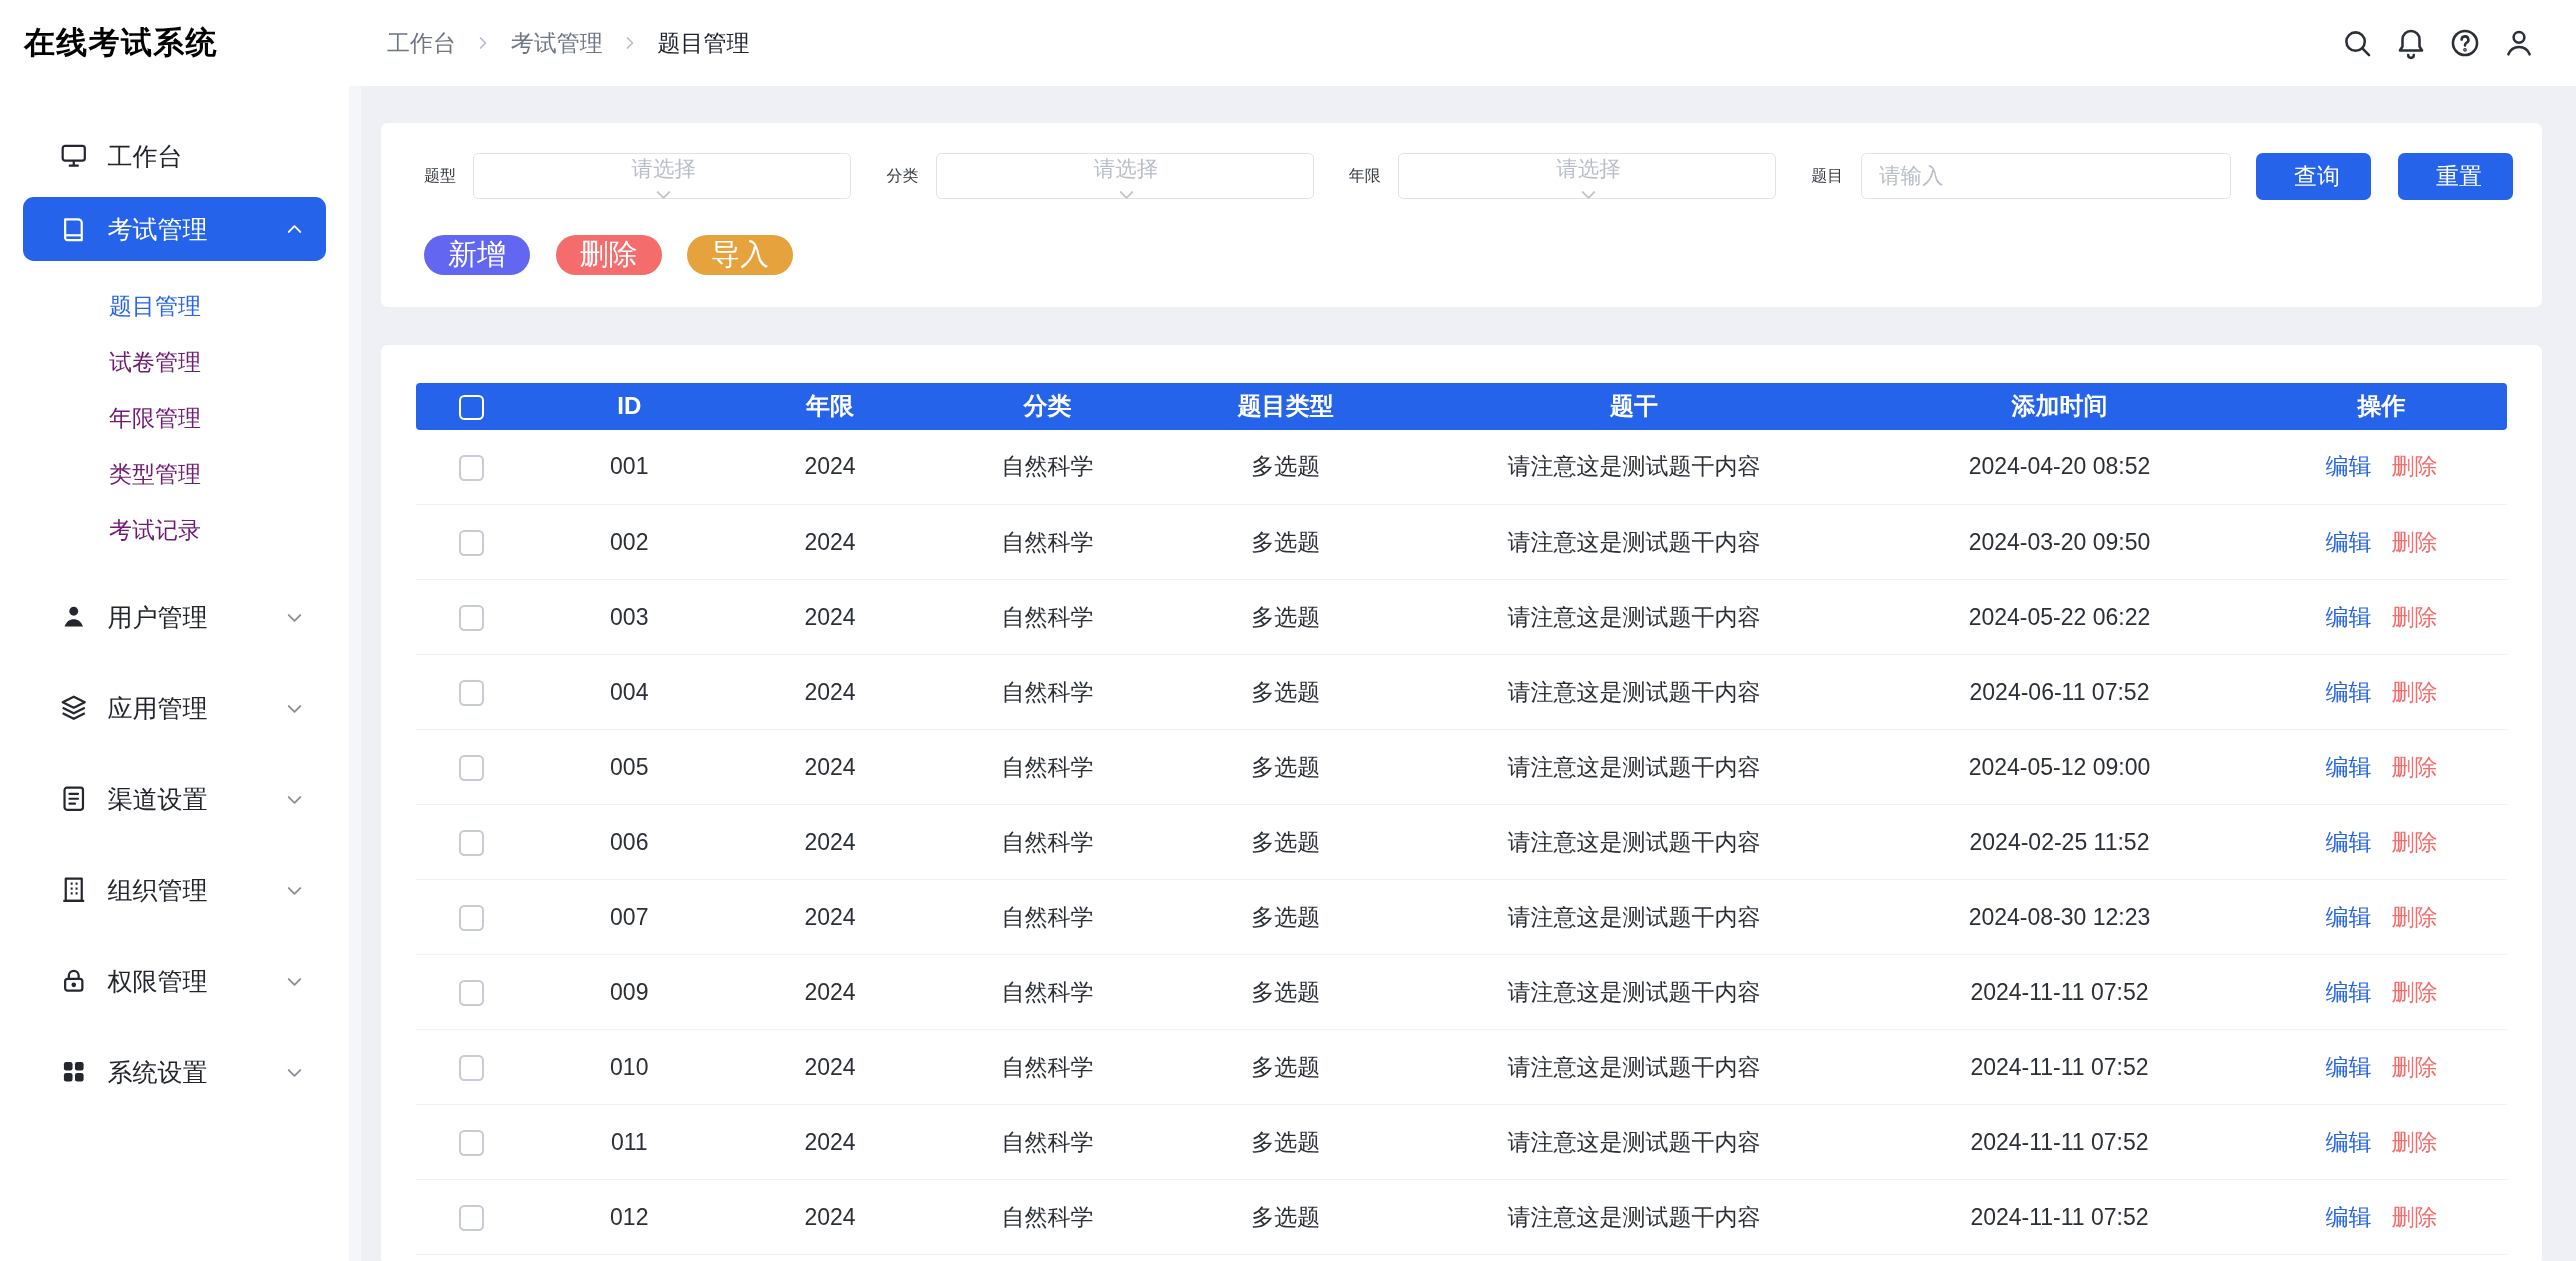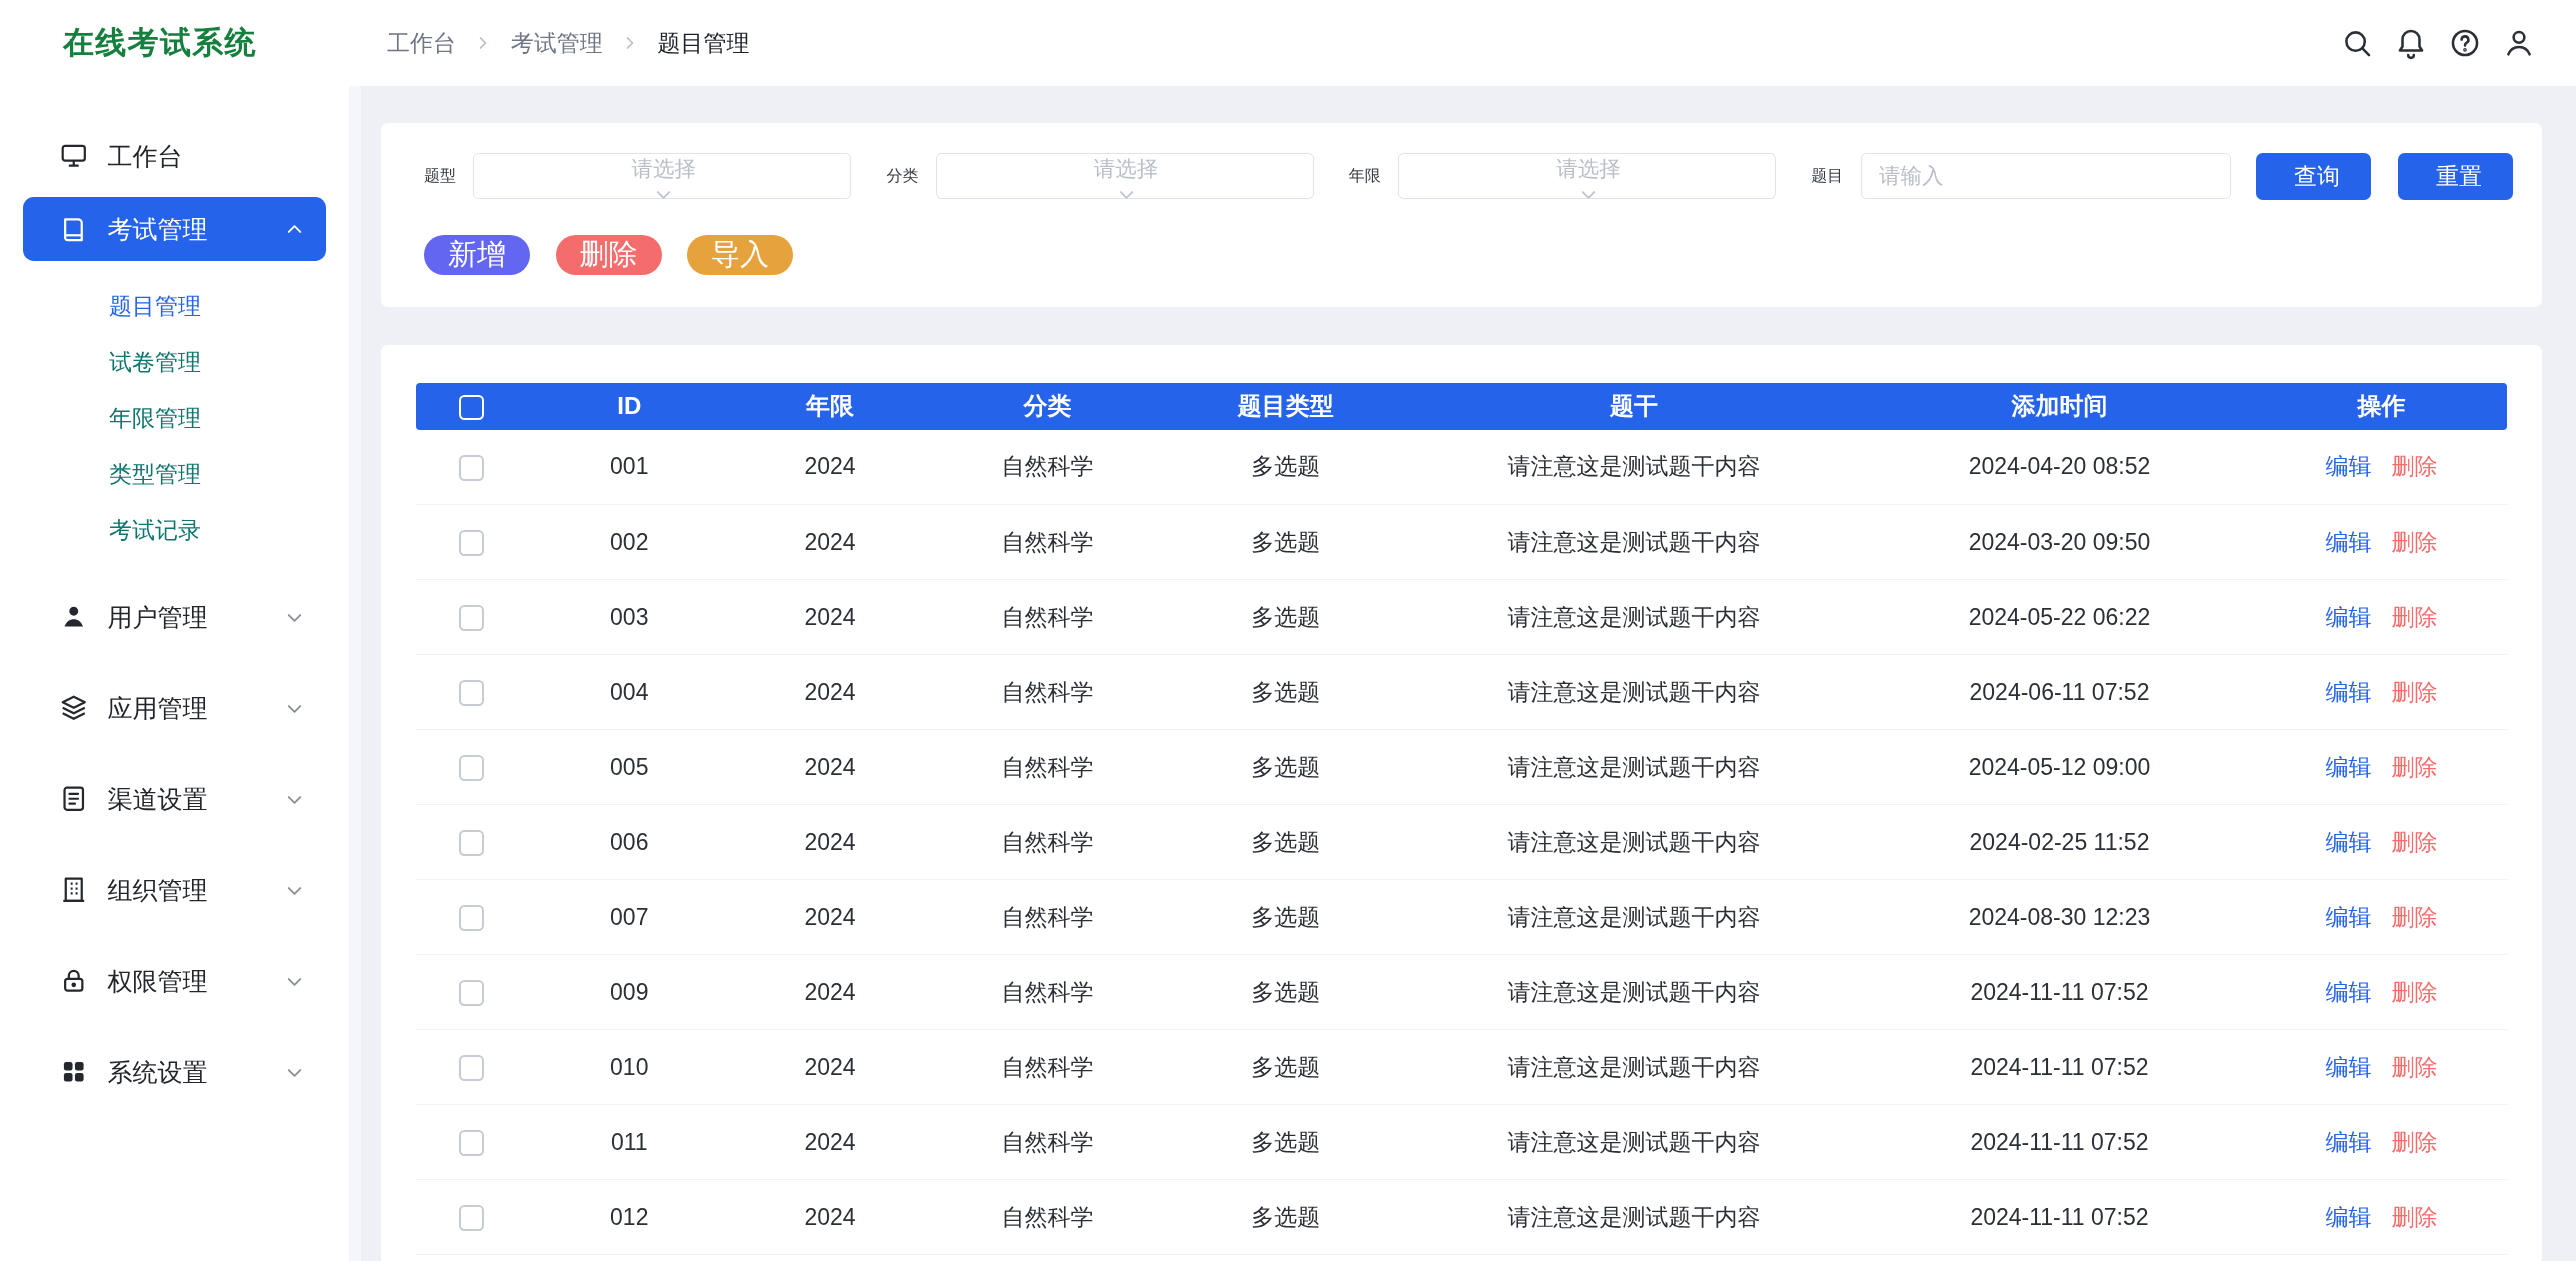--- a/index.html
+++ b/index.html
@@ -6,41 +6,41 @@
   html,body { width:2576px; height:1261px; }
   body {
     background:var(--page-bg,#eef0f5);
     font-family:"Liberation Sans","DejaVu Sans",sans-serif;
     color:#2b2f36; overflow:hidden; position:relative;
   }
   svg { display:block; }
 
   
   .header { position:absolute; top:0; left:0; width:2576px; height:86px; background:#fff; display:flex; align-items:center; z-index:3; }
-  .logo { width:349px; padding-left:63px; font-size:31px; font-weight:bold; color:#15803d; letter-spacing:1.3px; flex:none; }
+  .logo { width:349px; padding-left:24px; font-size:31px; font-weight:bold; color:#000000; letter-spacing:1.3px; flex:none; }
   .breadcrumb { display:flex; align-items:center; gap:17.4px; font-size:23px; color:#6f7684; padding-left:38px; }
   .breadcrumb .sep { width:20px; height:20px; color:#b7bdc7; }
   .breadcrumb .crumb { cursor:pointer; }
   .breadcrumb .current { color:#1d2129; }
   .header-icons { margin-left:auto; display:flex; align-items:center; gap:20px; padding-right:40px; }
   .hicon { width:34px; height:34px; color:#2b2f36; cursor:pointer; }
   .hicon svg { width:100%; height:100%; }
 
   
   .sidebar { position:absolute; top:86px; left:0; width:349px; height:1175px; background:#fff; padding-top:38px; z-index:2; }
   .side-item { height:64px; margin:0 23px 9.4px 23px; display:flex; align-items:center; padding:0 20px 0 36px; border-radius:10.7px; font-size:25px; color:#22252b; cursor:pointer; }
   .side-item .sicon { width:29.5px; height:29.5px; margin-right:19px; color:#24272d; flex:none; }
   .side-item .sicon svg { width:100%; height:100%; }
   .side-item .chev { margin-left:auto; width:23px; height:23px; color:#8a8f99; }
   .side-item .chev svg { width:100%; height:100%; }
   .side-item.active { background:var(--primary,#2563eb); color:#fff; margin-bottom:0; }
   .side-item.active .sicon, .side-item.active .chev { color:#fff; }
   .side-item.collapsed { margin-bottom:27px; }
   .submenu { padding:17.4px 0 17px 0; margin-bottom:9.4px; }
-  .sub-item { height:56px; display:flex; align-items:center; padding-left:109px; font-size:23px; color:#0f766e; cursor:pointer; }
+  .sub-item { height:56px; display:flex; align-items:center; padding-left:109px; font-size:23px; color:#701a75; cursor:pointer; }
   .sub-item.active { color:var(--primary,#2563eb); }
   .gutter { position:absolute; top:86px; left:349px; width:12px; height:1175px; background:#f5f6f9; z-index:1; }
 
   
   .main { position:absolute; left:381px; top:123px; width:2161px; }
   .card { background:#fff; border-radius:6.7px; }
   .filter-card { padding:29.5px 29.5px 32px 43px; margin-bottom:38px; }
   .filter-row { display:flex; align-items:center; }
   .fgroup { display:flex; align-items:center; margin-right:35px; }
   .fgroup .flabel { font-size:16px; color:#363b44; margin-right:17.4px; white-space:nowrap; }

